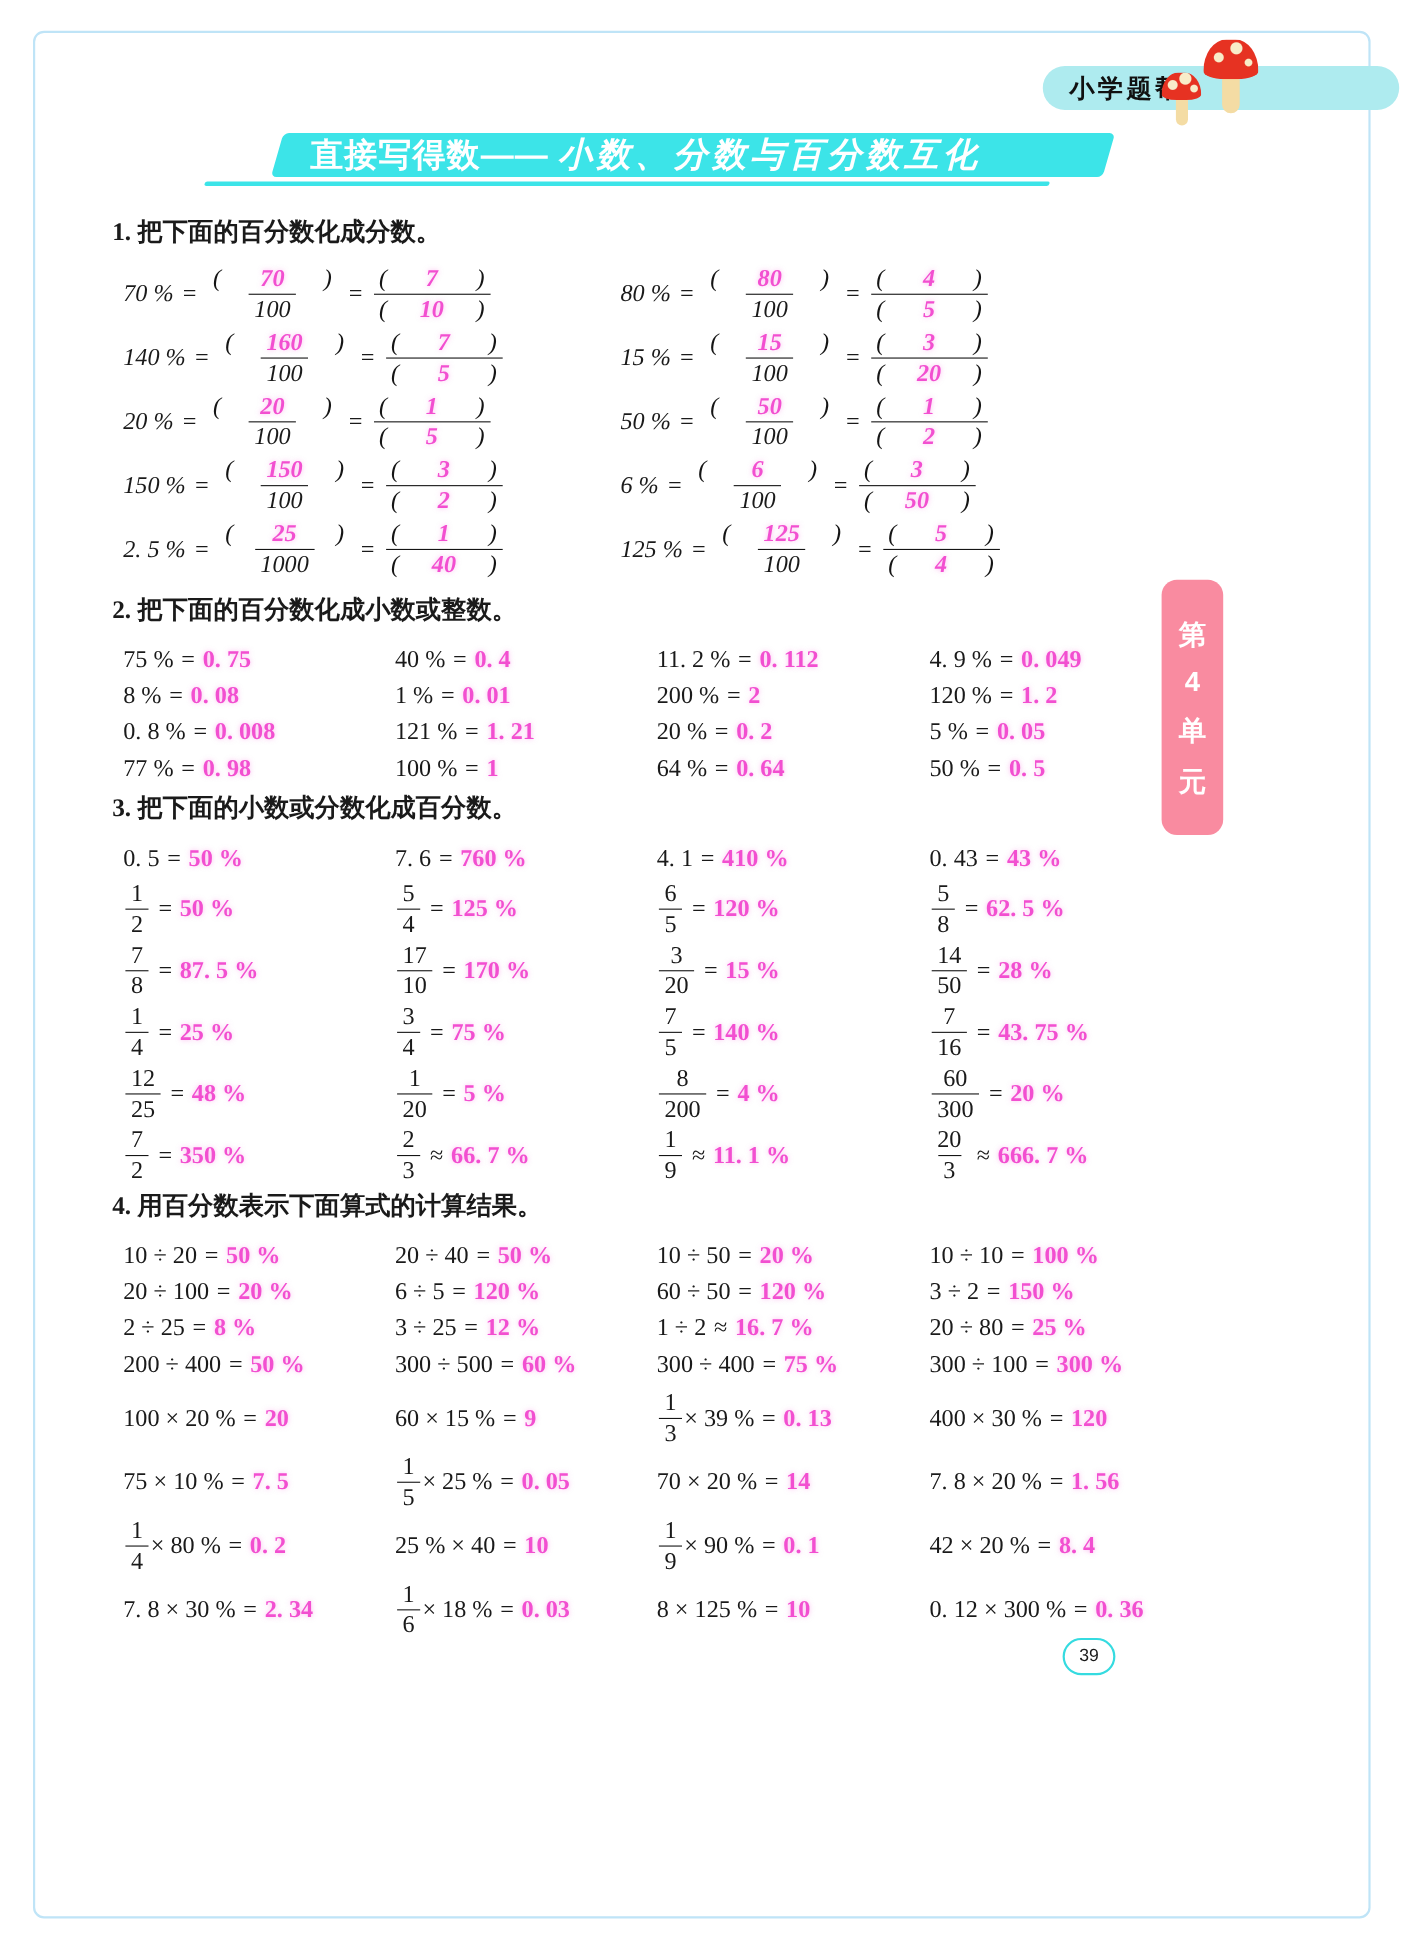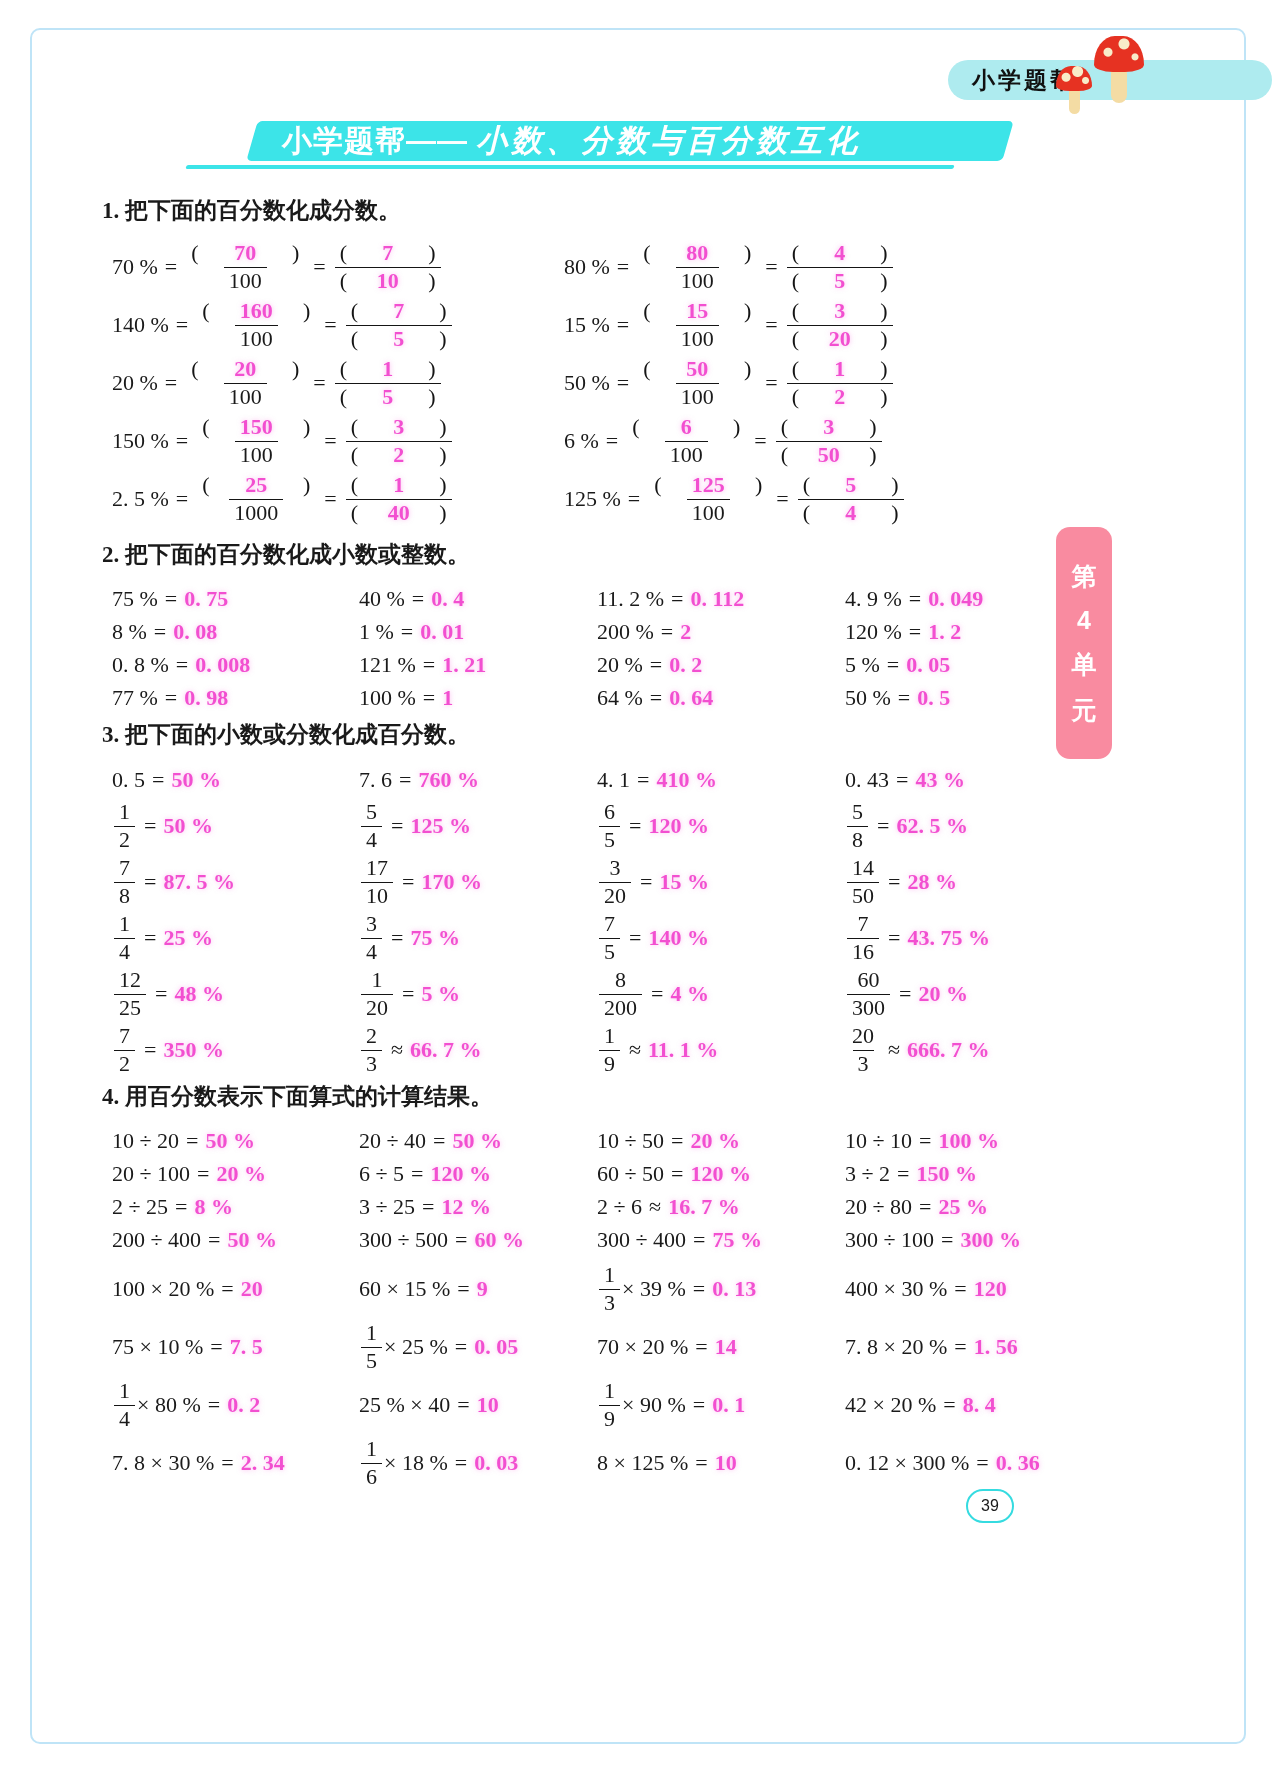--- a/index.html
+++ b/index.html
@@ -33,21 +33,21 @@
   
   .side-tab{position:absolute;left:1056px;top:527px;width:56px;height:232px;
             background:var(--tab-pink,#f98ba0);border-radius:14px;display:flex;flex-direction:column;
             align-items:center;justify-content:center;gap:13px;color:#fff;
             font-family:"Liberation Sans","DejaVu Sans",sans-serif;font-size:25px;font-weight:bold;}
   
   .content{position:absolute;left:90px;top:184px;width:1010px;font-size:22px;}
   .sec-h{font-size:23px;font-weight:600;line-height:30px;margin:12px;}
   #s2h{margin-top:12px;} #s3h{margin-top:6px;} #s4h{margin-top:4px;} #s5h{margin-top:8px;}
   .grid{margin-left:22px;display:grid;}
-  #g1{grid-template-columns:452px auto;grid-auto-rows:58px;margin-top:8px;}
+  #g1{grid-template-columns:452px auto;grid-auto-rows:58px;margin-top:8px;font-style:italic;}
   #g2{grid-template-columns:247px 238px 248px auto;grid-auto-rows:33px;margin-top:6px;}
   #g3a{grid-template-columns:247px 238px 248px auto;grid-auto-rows:36px;margin-top:4px;}
   #g3b{grid-template-columns:247px 238px 248px auto;grid-auto-rows:56px;}
   #g4{grid-template-columns:247px 238px 248px auto;grid-auto-rows:33px;margin-top:4px;}
   #g5{grid-template-columns:247px 238px 248px auto;grid-auto-rows:58px;margin-top:4px;}
   .item{display:flex;align-items:center;white-space:nowrap;}
   .eqs{margin:0 7px;}
   .pink{color:var(--pink-answer,#f24fd0);font-weight:600;text-shadow:0 0 5px rgba(250,120,225,.5);}
   .frac{display:inline-flex;flex-direction:column;align-items:center;margin:0 2px;line-height:1.12;}
   .num,.den{padding:1px 5px;text-align:center;}
@@ -72,21 +72,21 @@
     <div class="cap"></div>
     <div class="stem"></div>
   </div>
   <div class="mush m1">
     <div class="cap"></div>
     <div class="stem"></div>
   </div>
 
   <div class="banner">
     <div class="banner-inner">
-      <span class="b1">小学题帮——</span>
+      <span class="b1">直接写得数——</span>
       <span class="b2">小数、分数与百分数互化</span>
     </div>
   </div>
   <div class="underline"></div>
 
   <div class="side-tab" id="sideTab">
       <span>第</span>
       <span>4</span>
       <span>单</span>
       <span>元</span>
@@ -663,21 +663,21 @@
           <span class="q">2 ÷ 25</span>
           <span class="eqs">=</span>
           <span class="pink">8 %</span>
         </div>
         <div class="item">
           <span class="q">3 ÷ 25</span>
           <span class="eqs">=</span>
           <span class="pink">12 %</span>
         </div>
         <div class="item">
-          <span class="q">2 ÷ 6</span>
+          <span class="q">1 ÷ 2</span>
           <span class="eqs">≈</span>
           <span class="pink">16. 7 %</span>
         </div>
         <div class="item">
           <span class="q">20 ÷ 80</span>
           <span class="eqs">=</span>
           <span class="pink">25 %</span>
         </div>
         <div class="item">
           <span class="q">200 ÷ 400</span>

